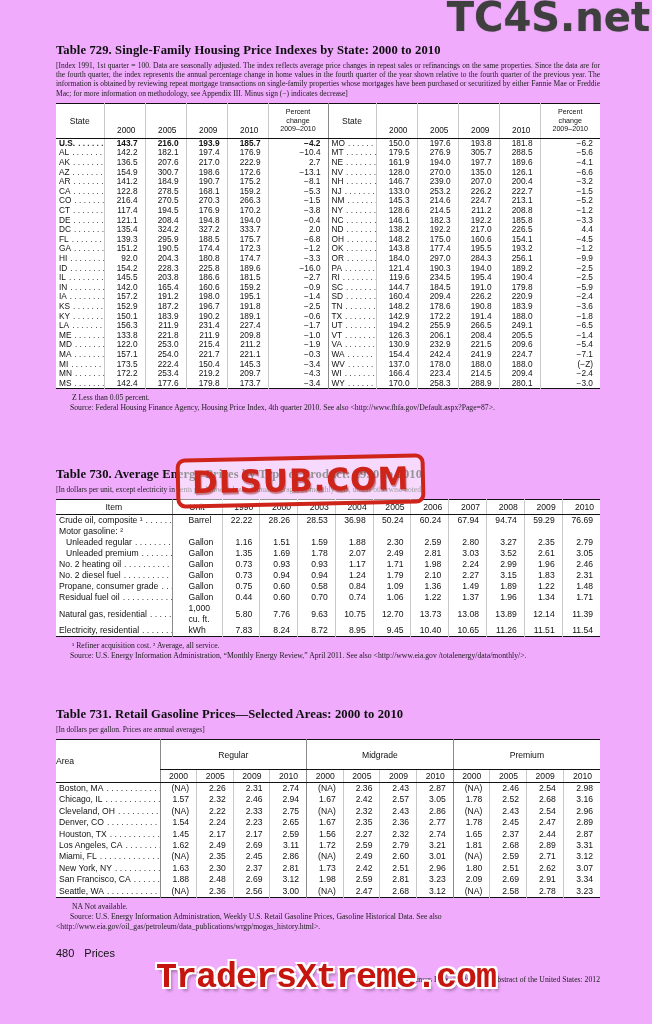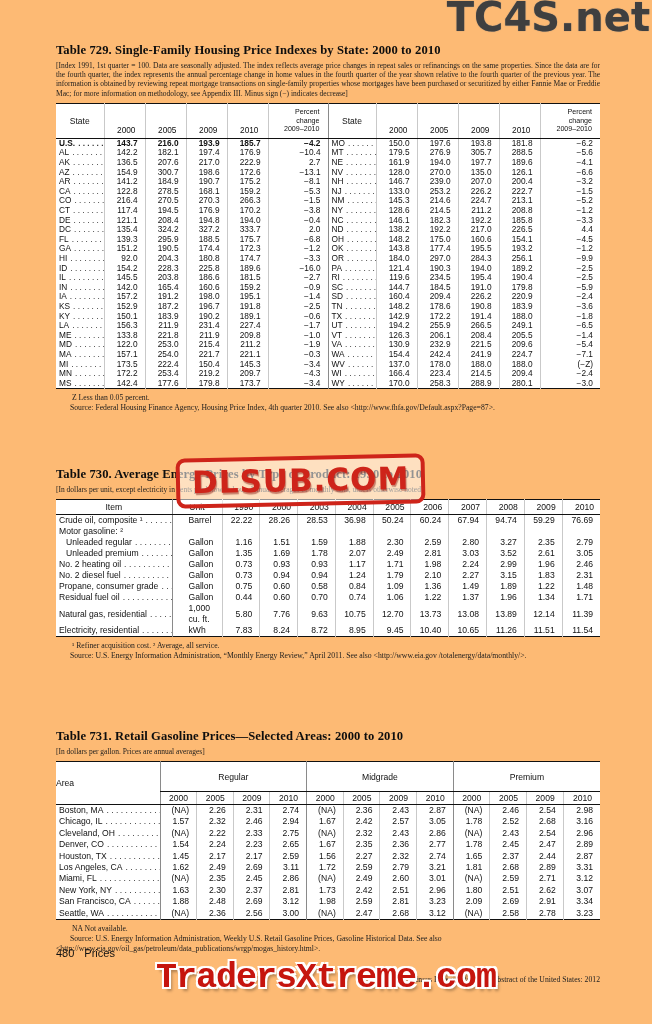--- a/index.html
+++ b/index.html
@@ -1,18 +1,18 @@
 <!DOCTYPE html>
 <html><head>
 <meta charset="utf-8">
 <style>
 *{margin:0;padding:0;box-sizing:border-box}
 html,body{background:#fff}
 body{width:652px;height:1024px;font-family:"Liberation Sans",sans-serif;color:#111}
-.page{position:relative;width:652px;height:1024px;background:#fdba74;overflow:hidden}
+.page{position:relative;width:652px;height:1024px;background:#f0abfc;overflow:hidden}
 .content{position:relative;z-index:1;padding:43px 52px 0 56px}
 .ttl{font-family:"Liberation Serif",serif;font-size:12.6px;font-weight:bold;letter-spacing:.1px;color:#0e0e0e}
 .note{font-family:"Liberation Serif",serif;font-size:7.5px;line-height:1.23;text-align:justify;margin-top:3px;color:#1c1c1c}
 .fnote{font-family:"Liberation Serif",serif;font-size:7.7px;margin-top:4px;padding-left:16px;color:#1c1c1c}
 .src{font-family:"Liberation Serif",serif;font-size:7.7px;line-height:1.25;margin-top:1px;text-indent:14px;color:#1c1c1c}
 table.t{width:100%;border-collapse:collapse;table-layout:fixed;border-top:1.4px solid #111;border-bottom:1.4px solid #111;margin-top:5px;background:#fff}
 .t th{font-weight:normal;color:#111}
 .t td{color:#111}
 .lw{display:flex;overflow:hidden;white-space:nowrap;padding-left:3px}
 .lead{flex:1;overflow:hidden;margin-left:3px;color:#333}
@@ -20,42 +20,42 @@
 .num{text-align:right;padding-right:7px}
 .b{font-weight:bold}
 
 .t729{font-size:8.3px}
 .t729 thead th{border-bottom:1px solid #111;height:35px}
 .t729 tbody td{height:9.6px;line-height:9.6px;font-size:8.3px}
 .t729 tr>*:nth-child(n+2){border-left:1px solid #c9c9c9}
 .t729 tr>*:nth-child(7){border-left:1px solid #8a8a8a}
 .sth{vertical-align:middle;text-align:center;font-size:8.5px}
 .yrh{vertical-align:bottom;text-align:right;padding:0 9px 3px 0;font-size:8.3px}
-.pcth{vertical-align:middle;text-align:right;font-size:7.1px;line-height:1.2;padding:0 8px;white-space:normal}
+.pcth{vertical-align:middle;text-align:center;font-size:7.1px;line-height:1.2;padding:0 8px;white-space:normal}
 
 .t730{font-size:8.6px}
 .t730 thead th{border-bottom:1px solid #111;height:15px;vertical-align:middle}
 .t730 tbody td{height:11px;line-height:11px}
 .t730 tr>*:nth-child(n+2){border-left:1px solid #c9c9c9}
 .t730 tr>*:nth-child(2){border-left:1px solid #8a8a8a}
 .ith,.uth{text-align:center}
 .y30{text-align:right;padding-right:6px}
 .unit{padding-left:16px}
 .ind .lw{padding-left:10px}
 
 .t731{font-size:8.6px}
 .t731 thead th{vertical-align:middle}
 .t731 .arh{text-align:left;border-bottom:1px solid #111}
 .t731 .gh{text-align:center;height:30px;border-bottom:1px solid #111;border-left:1px solid #8a8a8a}
 .t731 .yr2{height:13px;text-align:right;padding-right:8px;border-bottom:1px solid #111;border-left:1px solid #c9c9c9}
 .t731 .yr2.gs,.t731 td.gs{border-left:1px solid #8a8a8a}
 .t731 td.vr{border-left:1px solid #c9c9c9}
 .t731 tbody td{height:11.4px;line-height:11.4px}
 .s730{margin-top:54px}
-.s731{margin-top:68px}
+.s731{margin-top:46px}
 
 .footer-left{position:absolute;left:56px;top:947px;font-size:11px;color:#111;z-index:1}
 .footer-left .sp{display:inline-block;width:10px}
 .imprint{position:absolute;right:52px;top:975px;font-family:"Liberation Serif",serif;font-size:7.7px;color:#222;white-space:nowrap;z-index:1}
 
 .wm-top{position:absolute;top:-6px;right:2px;font-family:"DejaVu Sans",sans-serif;font-weight:bold;font-size:40px;color:#3f3f3f;z-index:4;text-shadow:0 0 1px #777}
 .wm-stamp{position:absolute;left:176px;top:456px;z-index:5;font-family:"DejaVu Sans",sans-serif;font-weight:bold;font-size:31px;color:#ce241a;border:4px solid #ce241a;border-radius:9px;padding:2px 12px 4px;background:rgba(255,255,255,.55);transform:rotate(-1.2deg);letter-spacing:1px;text-shadow:1px 2px 1px rgba(130,10,5,.45)}
 .wm-bottom{position:absolute;left:0;right:0;top:958px;text-align:center;z-index:6;font-family:Liberation Mono, monospace;font-weight:bold;font-size:35px;color:#c6150e;letter-spacing:-1px;text-shadow:-2px -2px 0 #fff,2px -2px 0 #fff,-2px 2px 0 #fff,2px 2px 0 #fff,3px 4px 3px rgba(0,0,0,.3)}
 </style>
 </head>

